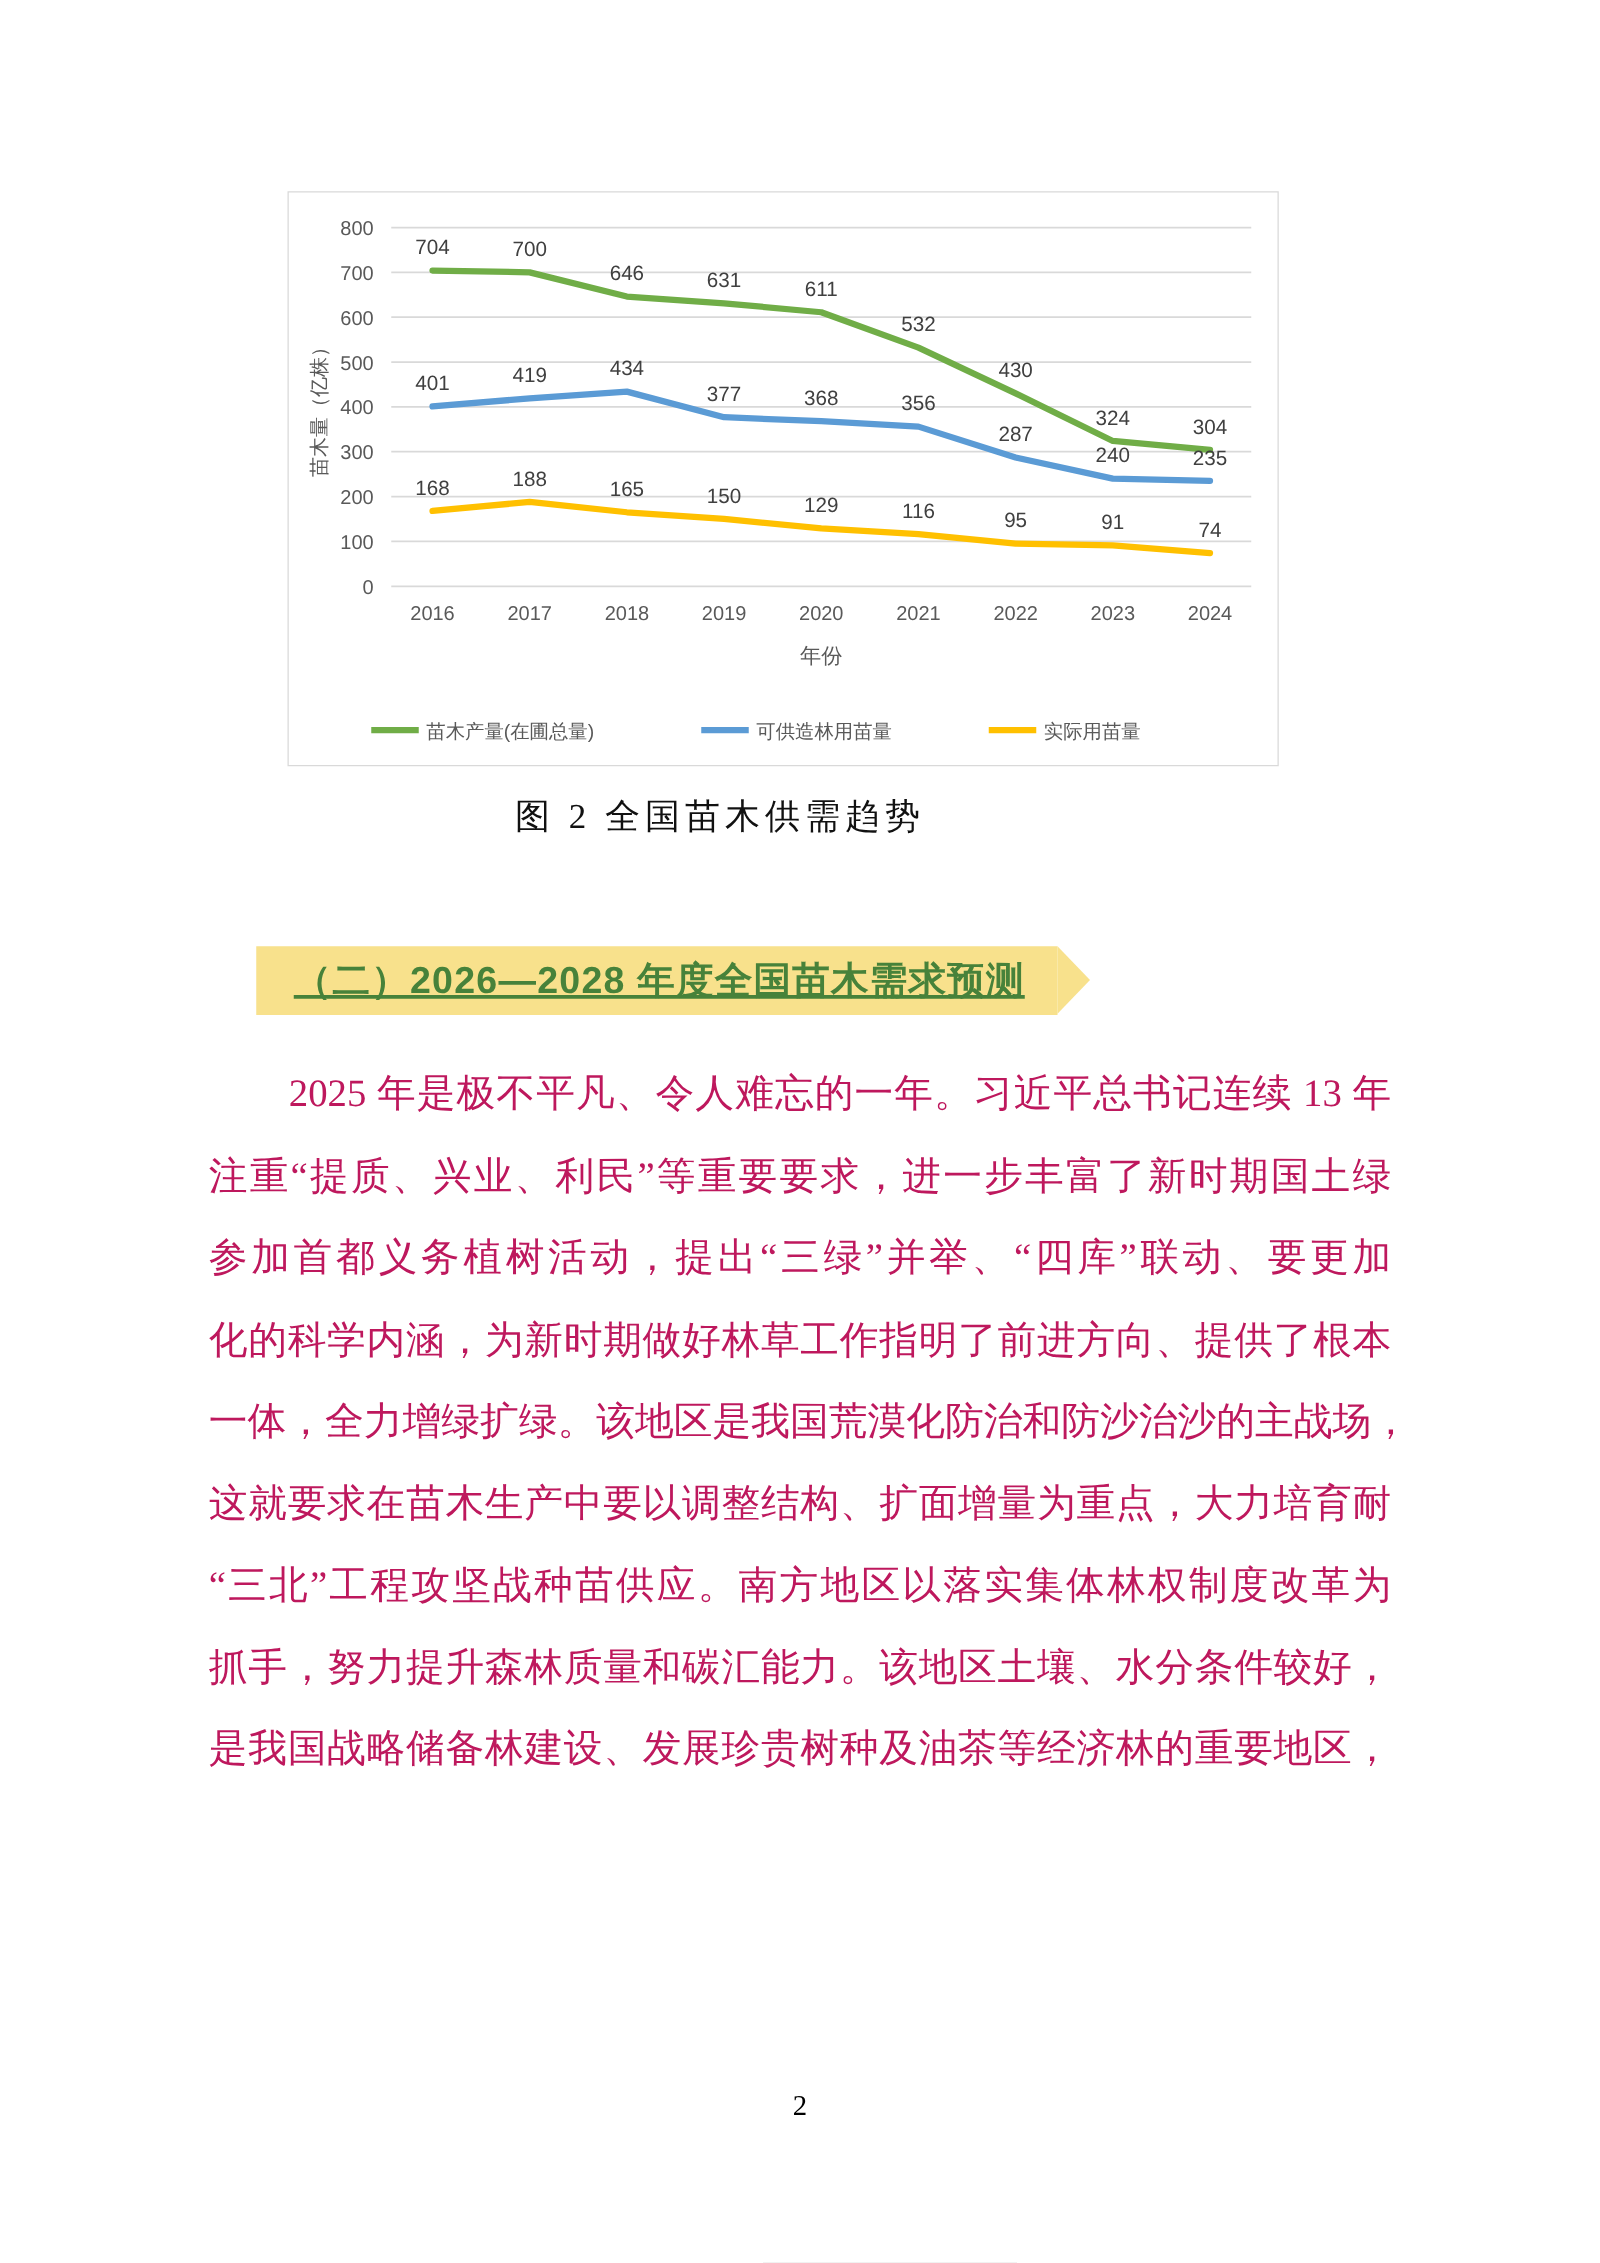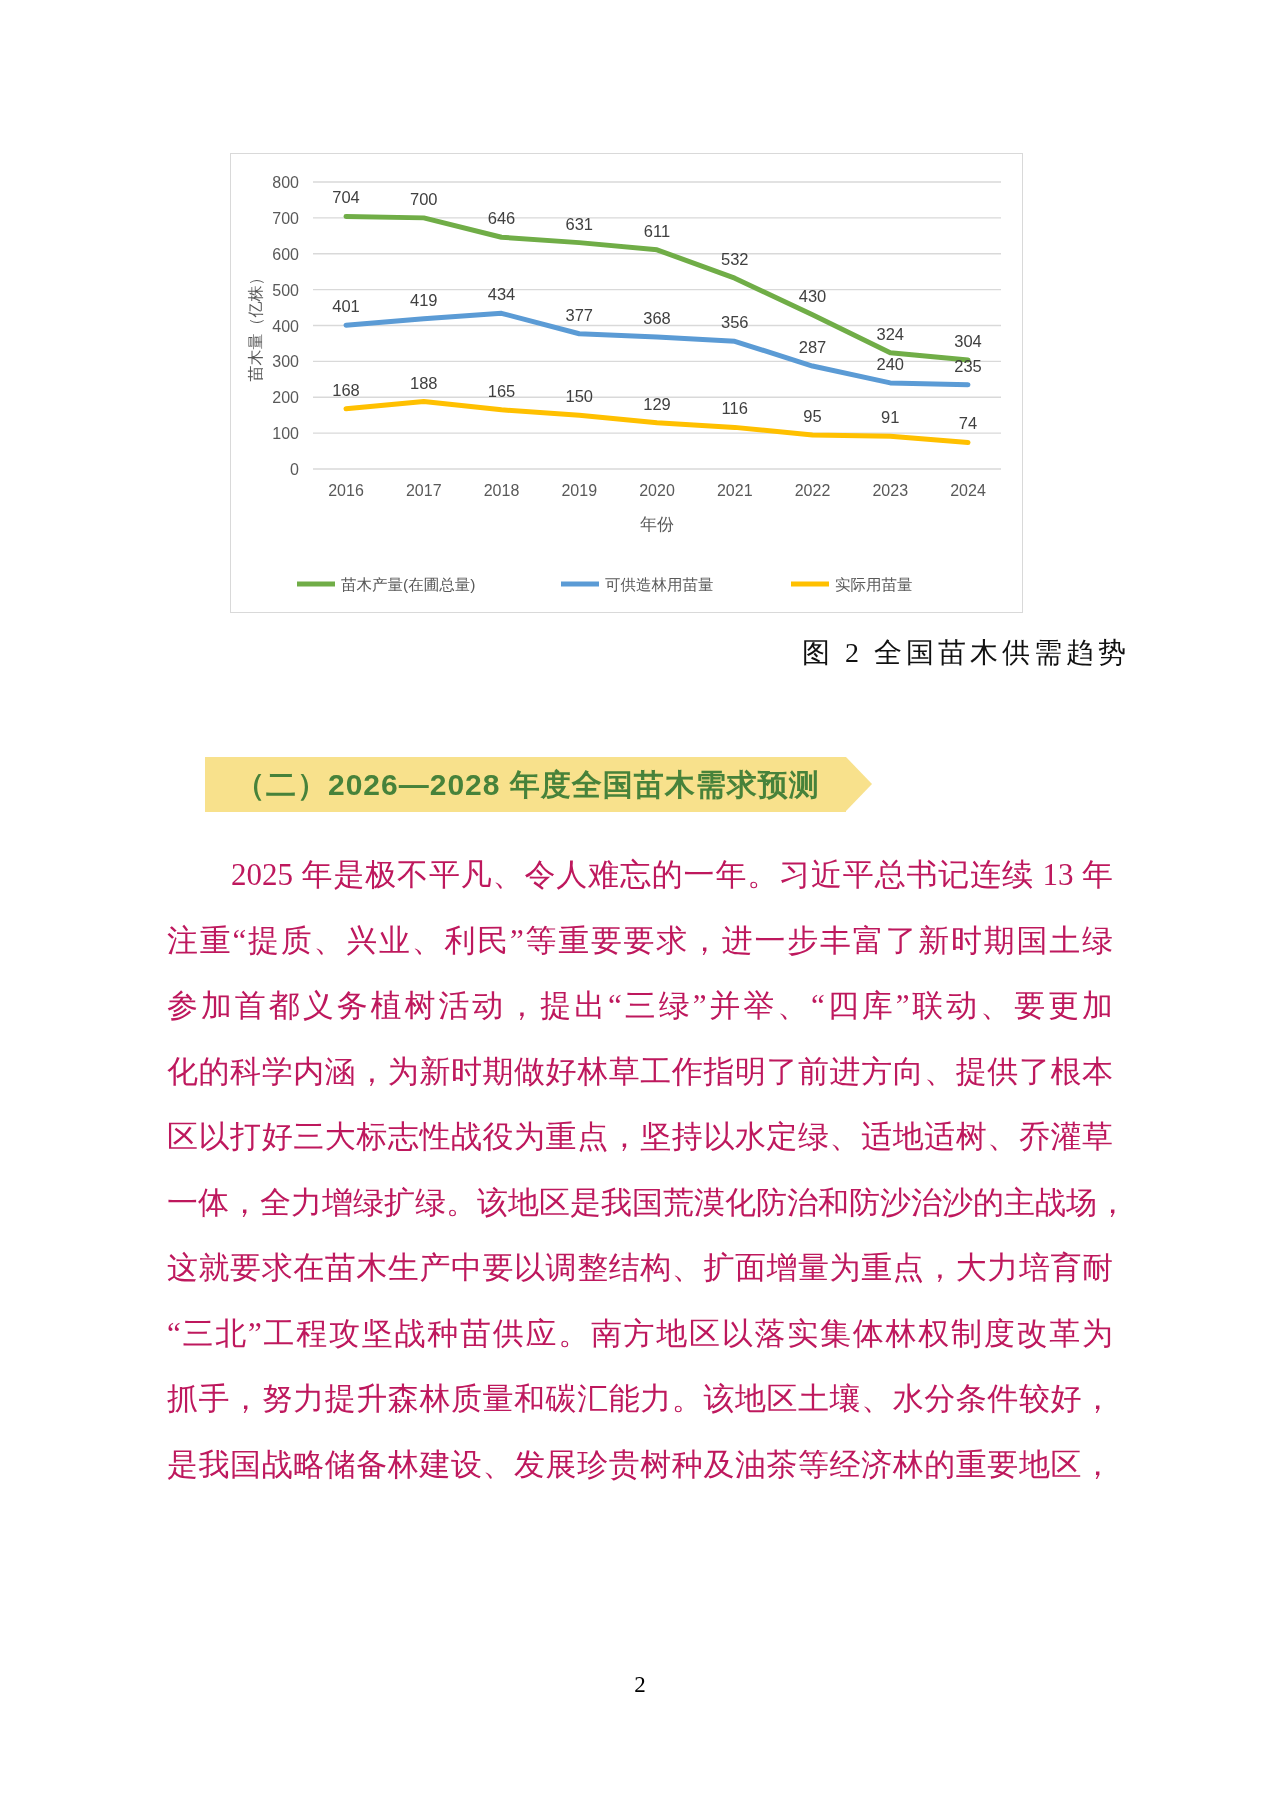--- a/index.html
+++ b/index.html
@@ -18,24 +18,25 @@
     width:791px;height:458px;
     border:1px solid #d9d9d9;
     background:#ffffff;
   }
   .chart-box svg{display:block;width:791px;height:458px;
     font-family:"Liberation Sans","DejaVu Sans",sans-serif;}
   
   .fig-caption{
     position:absolute;
     left:0;top:634px;width:1130px;
-    text-align:right;
+    text-align:center;
     font-size:28px;
     letter-spacing:4px;
     color:#111111;
+    padding-left:11px;
   }
   
   .heading-banner{
     position:absolute;
     left:205px;top:757px;
     height:55px;line-height:55px;
     padding:0 26px 0 30px;
     display:inline-block;
     font-family:"Liberation Sans","DejaVu Sans",sans-serif;
     font-weight:700;
@@ -148,28 +149,27 @@
           <text x="110" y="436" font-size="15.5" fill="#595959">苗木产量(在圃总量)</text>
           <line x1="330" x2="368" y1="430" y2="430" stroke="#5b9bd5" stroke-width="5"></line>
           <text x="374" y="436" font-size="15.5" fill="#595959">可供造林用苗量</text>
           <line x1="560" x2="598" y1="430" y2="430" stroke="#ffc000" stroke-width="5"></line>
           <text x="604" y="436" font-size="15.5" fill="#595959">实际用苗量</text>
         </svg>
     </div>
     <figcaption class="fig-caption">图 2  全国苗木供需趋势</figcaption>
   </figure>
 
-  <div class="heading-banner" id="heading-banner" style="background: rgb(248, 225, 140); color: rgb(71, 130, 58); --banner-bg: #f8e18c;">（二）2026—2028 年度全国苗木需求预测</div>
+  <div class="heading-banner" id="heading-banner" style="background: rgb(248, 225, 140); color: rgb(71, 130, 58); text-decoration: underline; --banner-bg: #f8e18c;">（二）2026—2028 年度全国苗木需求预测</div>
 
   <div class="body-paragraph" id="body-paragraph">
       <div class="body-line first">2025 年是极不平凡、令人难忘的一年。习近平总书记连续 13 年</div>
       <div class="body-line">注重“提质、兴业、利民”等重要要求，进一步丰富了新时期国土绿</div>
       <div class="body-line">参加首都义务植树活动，提出“三绿”并举、“四库”联动、要更加</div>
       <div class="body-line">化的科学内涵，为新时期做好林草工作指明了前进方向、提供了根本</div>
-      <div class="body-line">区以打好三大标志性战役为重点，坚持以水定绿、适地适树、乔灌草</div>
       <div class="body-line">一体，全力增绿扩绿。该地区是我国荒漠化防治和防沙治沙的主战场，</div>
       <div class="body-line">这就要求在苗木生产中要以调整结构、扩面增量为重点，大力培育耐</div>
       <div class="body-line">“三北”工程攻坚战种苗供应。南方地区以落实集体林权制度改革为</div>
       <div class="body-line">抓手，努力提升森林质量和碳汇能力。该地区土壤、水分条件较好，</div>
       <div class="body-line">是我国战略储备林建设、发展珍贵树种及油茶等经济林的重要地区，</div>
     </div>
 
   <div class="page-number">2</div>
 
 </div>

